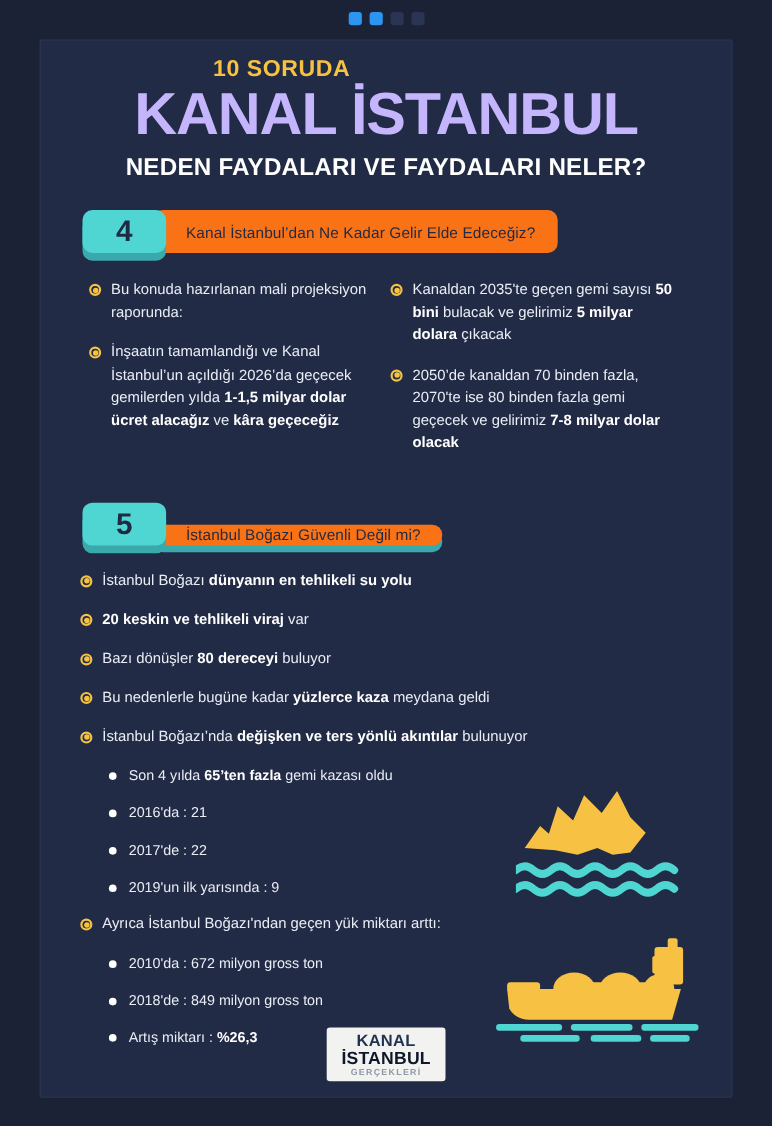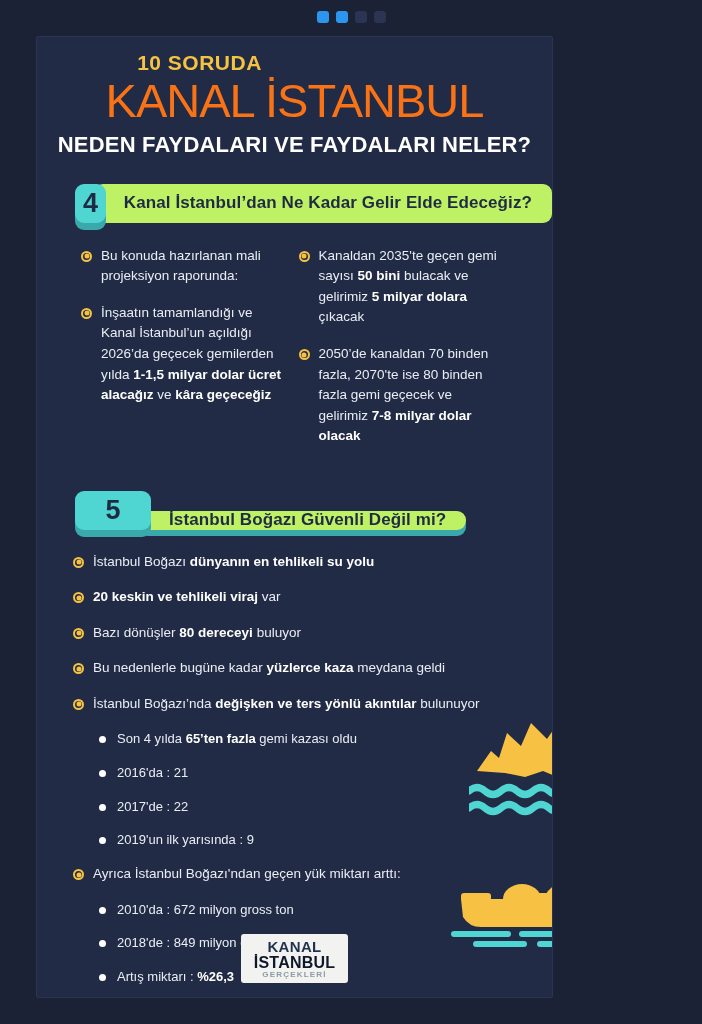--- a/index.html
+++ b/index.html
@@ -16,40 +16,40 @@
     position:absolute; top:11px; left:0; width:100%;
     display:flex; justify-content:center; gap:7px;
   }
   .dot{ width:12px; height:12px; border-radius:3px; background:#2b3553; }
   .dot.active{ background:#2b95ef; }
 
   
   .card{
     position:absolute;
     left:36px; top:36px;
-    width:517px; height:962px;
+    width:630px; height:962px;
     background:#222b45;
     border:1px solid #2b3553;
     border-radius:2px;
     overflow:hidden;
   }
 
   
   .masthead{ padding-top:14px; text-align:center; }
   .kicker{
     color:#f5c242;
     font-size:21px;
     font-weight:bold;
     letter-spacing:.5px;
     margin-left:-190px;
   }
   .bigtitle{
-    color:#f97316;
-    font-size:47px;
-    font-weight:normal;
+    color:#c4b5fd;
+    font-size:54px;
+    font-weight:bold;
     letter-spacing:-1px;
     line-height:1.02;
     margin-top:2px;
   }
   .subtitle{
     color:#ffffff;
     font-size:22px;
     font-weight:bold;
     letter-spacing:.2px;
     margin-top:7px;
@@ -68,27 +68,27 @@
     background:#4fd6d2;
     border-radius:9px;
     display:flex; align-items:center; justify-content:center;
     color:#1f2a44;
     font-size:27px; font-weight:bold;
     z-index:2;
     box-shadow:0 7px 0 0 #3aa9ac;
   }
   .sec-title{
     flex:0 0 auto;
-    background:#bef264;
+    background:#f97316;
     border-radius:9px;
     margin-left:-12px;
     padding:0 20px 0 30px;
     display:flex; align-items:center;
     color:#1f2a44;
-    font-size:17px; font-weight:bold;
+    font-size:14px; font-weight:normal;
     letter-spacing:.1px;
   }
   .sec-title.sec5{ box-shadow:0 6px 0 0 #3aa9ac;margin-top:20px; }
 
   
   .cols{ display:flex; margin-top:23px; padding:0 36px 0 44px; }
   .col{ width:50%; padding-right:14px; }
 
   .b-row{ display:flex; margin-bottom:16px; }
   .b-dot{

